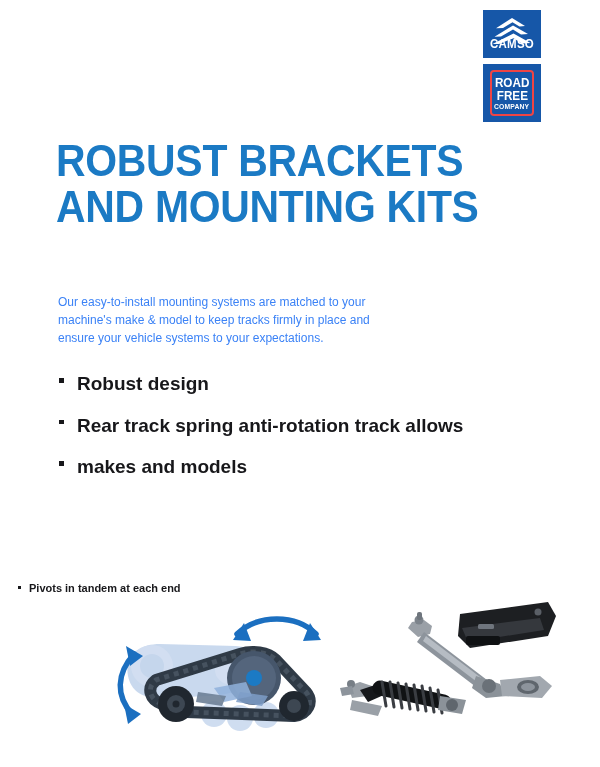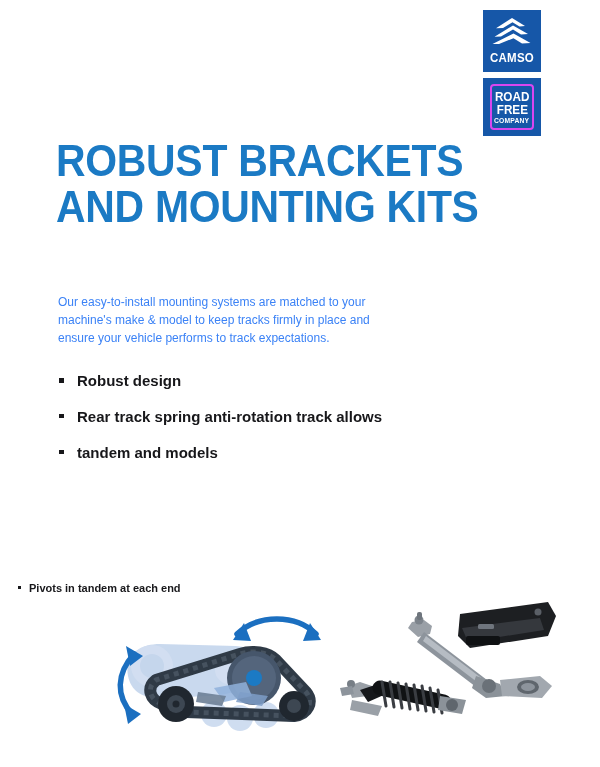--- a/index.html
+++ b/index.html
@@ -21,21 +21,21 @@
     position: absolute;
     left: 483px;
     top: 10px;
     width: 58px;
   }
   .logo-tile {
     width: 58px;
     background: #1657a8;
     position: relative;
   }
-  .logo-tile.camso { height: 62px; text-decoration: underline; }
+  .logo-tile.camso { height: 48px; text-decoration: underline; }
   .logo-tile.roadfree { height: 58px; margin-top: 6px; }
 
   .camso-mark {
     position: absolute;
     left: 9px;
     top: 7px;
     width: 40px;
     height: 28px;
   }
   .camso-word {
@@ -50,21 +50,21 @@
     font-size: 12.5px;
     letter-spacing: 0.3px;
     transform: scaleX(0.92);
   }
   .rf-inner {
     position: absolute;
     left: 7px;
     top: 6px;
     right: 7px;
     bottom: 6px;
-    border: 2px solid #d946ef;
+    border: 2px solid #ef4444;
     border-radius: 4px;
     display: flex;
     flex-direction: column;
     align-items: center;
     justify-content: center;
     padding-top: 1px;
     box-sizing: border-box;
   }
   .rf-line {
     color: #ffffff;
@@ -118,21 +118,21 @@
     width: 480px;
     margin: 0;
     padding: 0;
     list-style: none;
   }
   .bullets li {
     position: relative;
     padding-left: 19px;
     margin-bottom: 14px;
     color: #17171a;
-    font-size: 15px;
+    font-size: 19px;
     font-weight: bold;
     line-height: 1.45;
   }
   .bullets li::before {
     content: "";
     position: absolute;
     left: 1px;
     top: 8px;
     width: 4.5px;
     height: 4.5px;
@@ -195,32 +195,32 @@
 </div>
 
 <div class="headline">
   <span class="hl">ROBUST BRACKETS</span>
   <span class="hl">AND MOUNTING KITS</span>
 </div>
 
 <div class="intro">
   <span class="ln">Our easy-to-install mounting systems are matched to your</span>
   <span class="ln">machine's make &amp; model to keep tracks firmly in place and</span>
-  <span class="ln">ensure your vehicle performs to track expectations.</span>
+  <span class="ln">ensure your vehicle systems to your expectations.</span>
 </div>
 
 <ul class="bullets">
   <li>
     <span class="ln">Robust design</span>
   </li>
   <li>
     <span class="ln">Rear track spring anti-rotation track allows</span>
   </li>
   <li>
-    <span class="ln">tandem and models</span>
+    <span class="ln">makes and models</span>
   </li>
 </ul>
 
 <div class="footnote">Pivots in tandem at each end</div>
 
 <div class="illus">
   <svg width="600" height="135" viewBox="0 0 600 135">
 
     <g>
 

